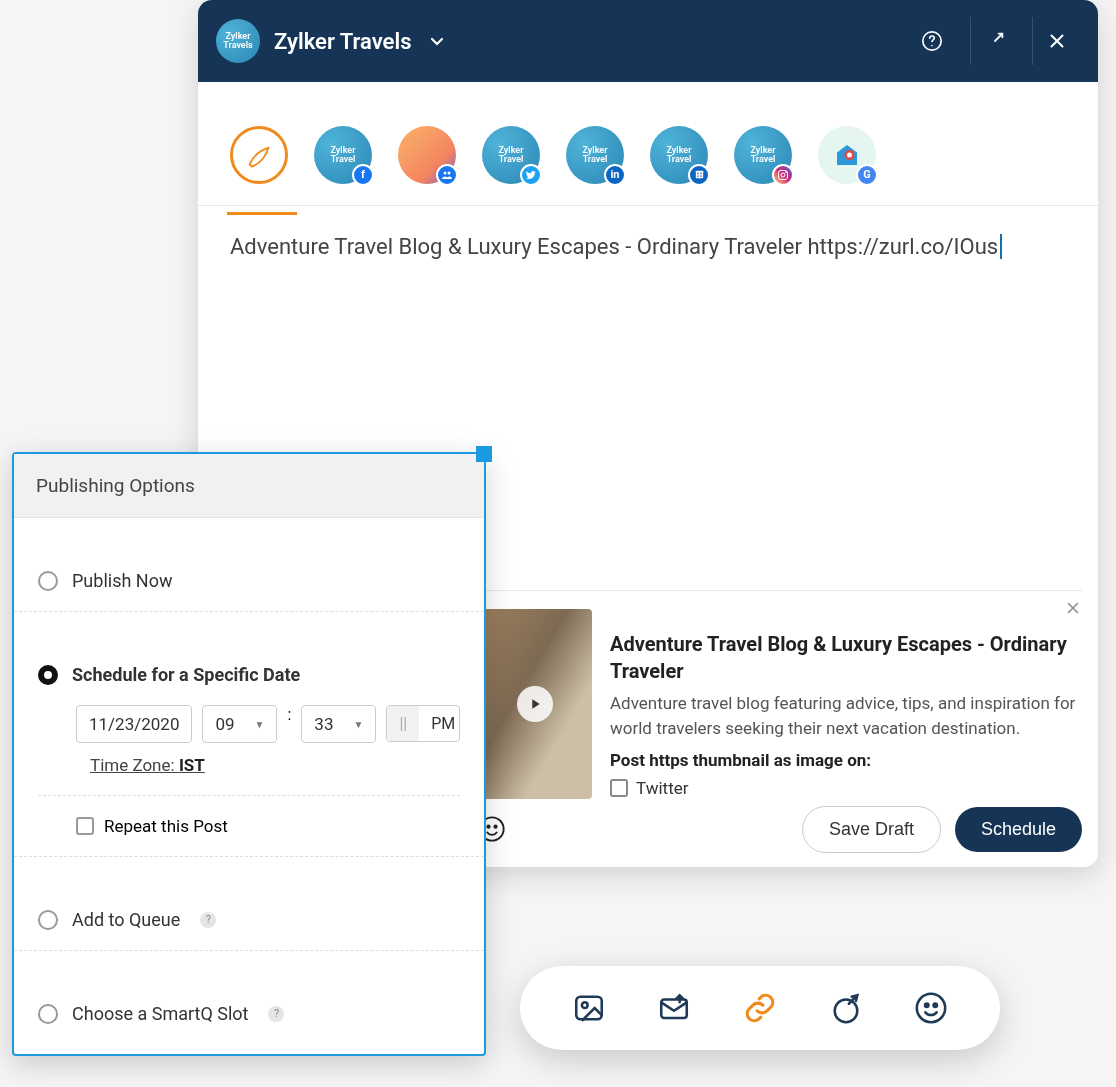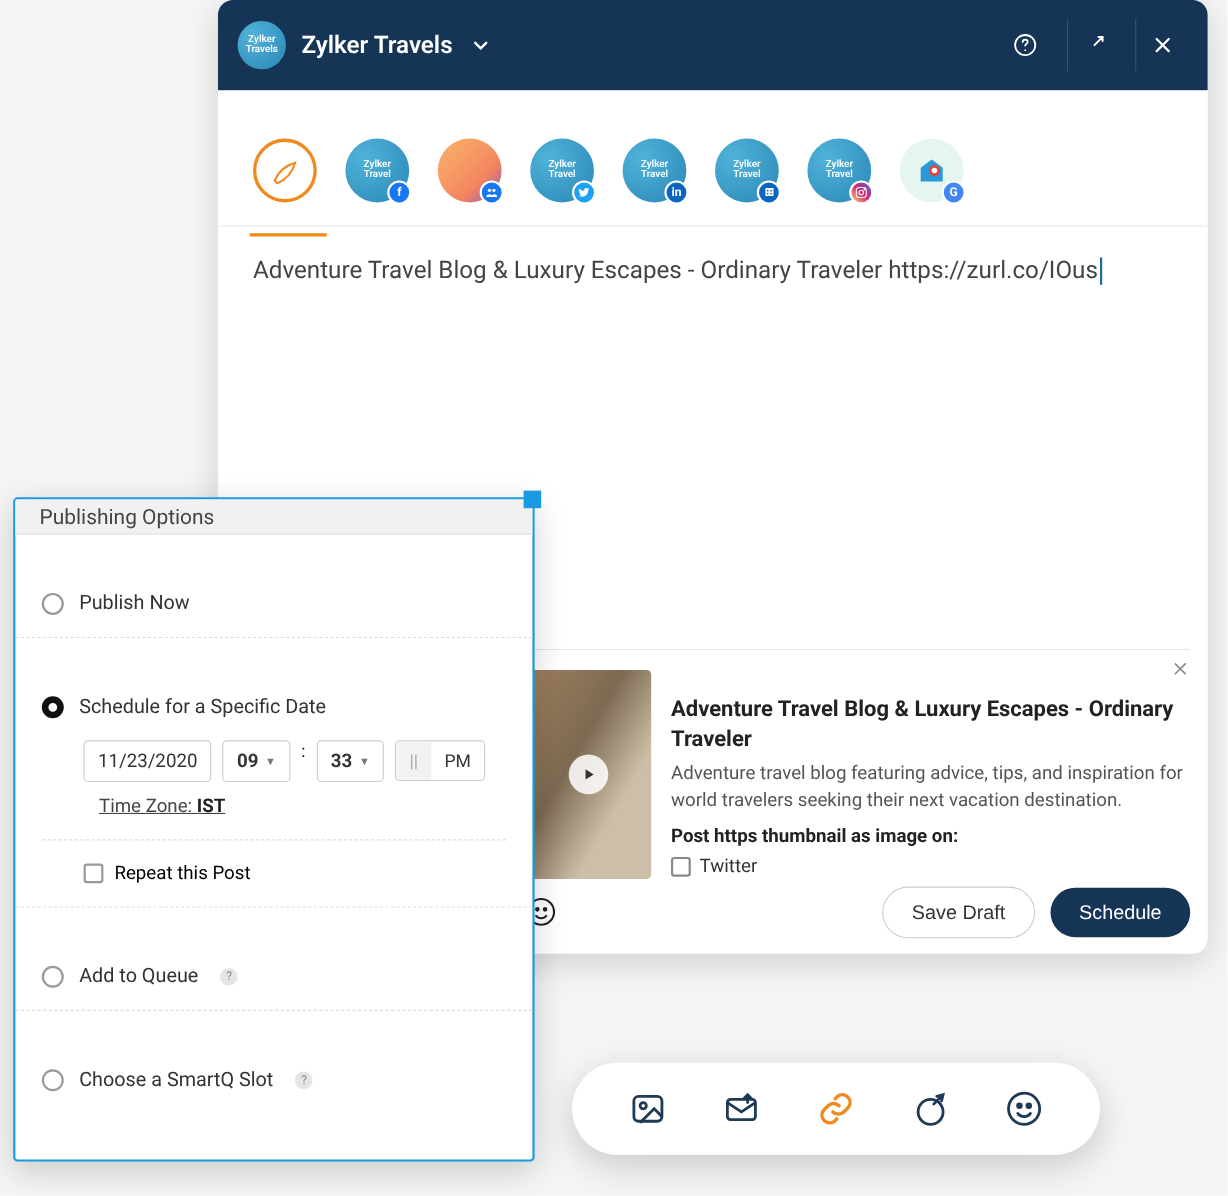--- a/index.html
+++ b/index.html
@@ -119,31 +119,31 @@
     position:absolute; left:12px; top:452px;
     width:474px; height:604px;
     background:#fff;
     border:2px solid #1a9ae0;
     border-radius:4px;
     box-shadow:0 8px 30px rgba(0,0,0,0.18);
   }
   .popover .handle { position:absolute; right:-8px; top:-8px; width:16px;height:16px;background:#1a9ae0; }
   .popover-header {
     background:#f1f1f1;
-    padding:4px 22px;
+    padding:20px 22px;
     font-size:19px;color:#444;border-bottom:1px solid #e3e3e3;
   }
   .opt-row { padding:20px 24px;border-bottom:1px dashed #ddd;}
   .opt-row:last-child{border-bottom:none;}
   .radio-line{display:flex;align-items:center;gap:14px;font-size:18px;color:#333;margin-top:32px;}
   .radio{width:20px;height:20px;border:2px solid #999;border-radius:50%;flex-shrink:0;}
   .radio.checked{border:6px solid #111;}
   .sched-controls{margin:20px 0 12px 38px;display:flex;align-items:flex-start;gap:10px;}
   .field{border:1px solid #ccc;border-radius:4px;padding:8px 12px;font-size:17px;color:#333;background:#fff;}
-  .sel{display:flex;align-items:center;gap:6px;font-weight:bold;}
+  .sel{display:flex;align-items:center;gap:20px;}
   .sel .caret{font-size:10px;color:#777;}
   .ampm{display:flex;border:1px solid #ccc;border-radius:4px;overflow:hidden;}
   .ampm span{padding:8px 12px;font-size:16px;color:#333;}
   .ampm .muted{background:#f2f2f2;color:#aaa;}
   .tz{margin-left:52px;font-size:17px;color:#444;text-decoration:underline;}
   .tz b{font-weight:700;color:#222;}
   .repeat{border-top:1px dashed #ddd;margin-top:20px;padding-top:20px;}
   .repeat .cb{display:flex;align-items:center;gap:10px;margin-left:38px;font-size:17px;}
   .repeat .box{width:18px;height:18px;border:2px solid #999;border-radius:3px;}
   .help-dot{width:16px;height:16px;border-radius:50%;background:#e5e5e5;color:#888;font-size:11px;display:inline-flex;align-items:center;justify-content:center;margin-left:6px;vertical-align:super;}
@@ -291,21 +291,21 @@
   <div class="opt-row">
     <div class="radio-line">
       <span class="radio"></span>
       <span>Publish Now</span>
     </div>
   </div>
 
   <div class="opt-row">
     <div class="radio-line">
       <span class="radio checked"></span>
-      <span style="font-weight:400">Schedule for a Specific Date</span>
+      <span style="font-weight:700">Schedule for a Specific Date</span>
     </div>
     <div class="sched-controls">
       <div class="field">11/23/2020</div>
       <div class="field sel">
         <span>09</span>
           <span class="caret">▼</span>
       </div>
       <span>:</span>
       <div class="field sel">
         <span>33</span>

